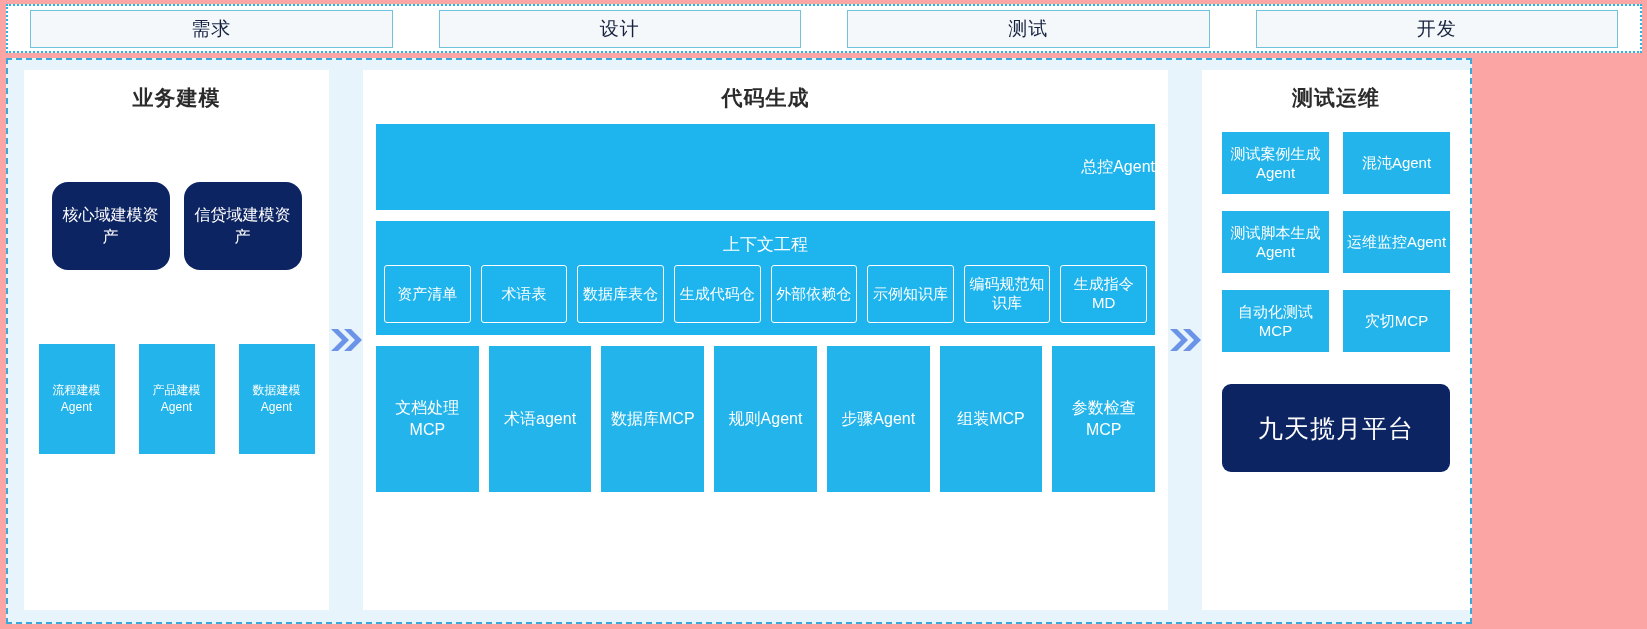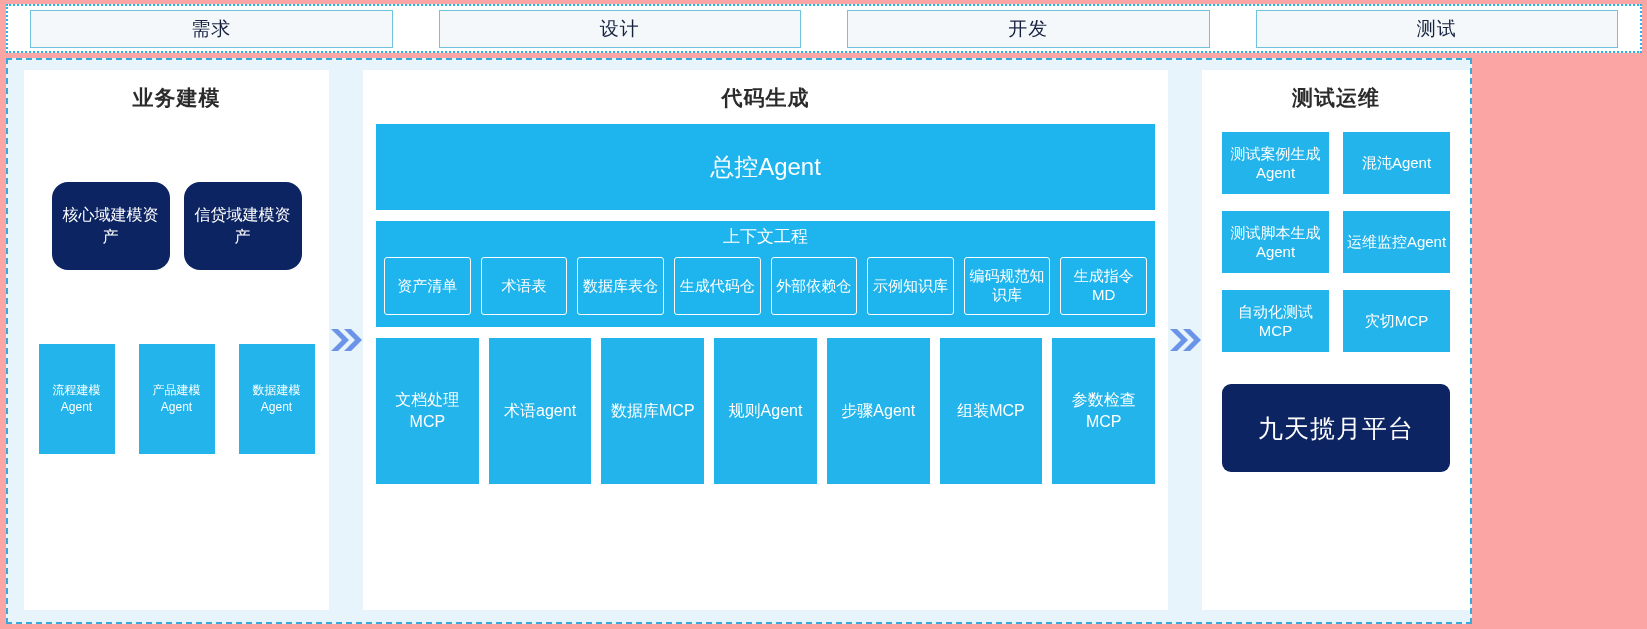--- a/index.html
+++ b/index.html
@@ -135,28 +135,28 @@
     width: 779px;
     display: flex;
     flex-direction: column;
     gap: 11px;
     margin-top: 4px;
   }
   .master-agent {
     height: 86px;
     background: #1eb5ee;
     color: #ffffff;
-    font-size: 24px;
-    display: flex;
-    align-items: center;
-    justify-content: center;
+    font-size: 16px;
+    display: flex;
+    align-items: center;
+    justify-content: flex-end;
   }
   .context-block {
     background: #1eb5ee;
-    padding: 4px 8px 12px 8px;
+    padding: 12px 8px 12px 8px;
     display: flex;
     flex-direction: column;
     align-items: center;
   }
   .context-title {
     color: #ffffff;
     font-size: 17px;
     margin-bottom: 9px;
   }
   .context-items {
@@ -237,24 +237,24 @@
 <div id="root">
 
   <div class="phase-bar">
     <div class="phase-box">
       <span>需求</span>
     </div>
     <div class="phase-box">
       <span>设计</span>
     </div>
     <div class="phase-box">
+      <span>测试</span>
+    </div>
+    <div class="phase-box">
       <span>开发</span>
-    </div>
-    <div class="phase-box">
-      <span>测试</span>
     </div>
   </div>
 
   <div class="main-frame">
 
     <div class="panel panel-left">
       <div class="panel-title">业务建模</div>
 
       <div class="asset-row">
         <div class="asset-card">

